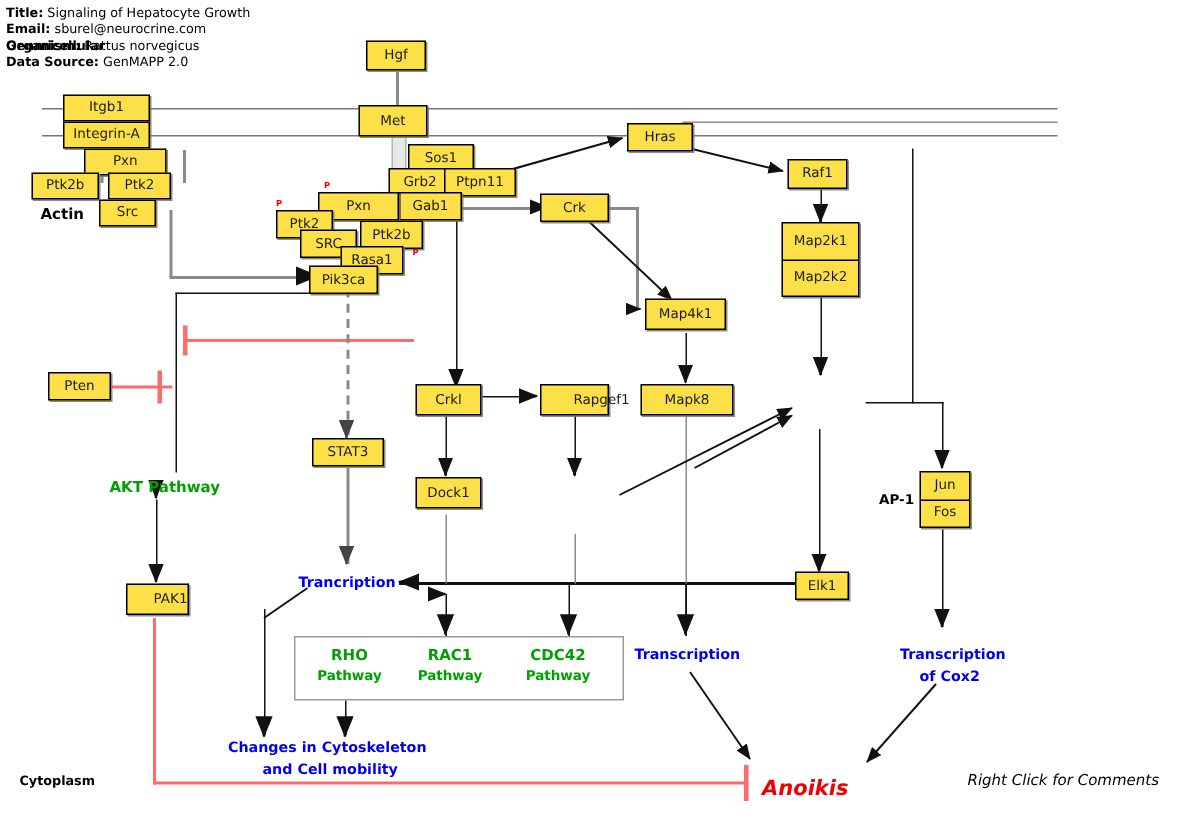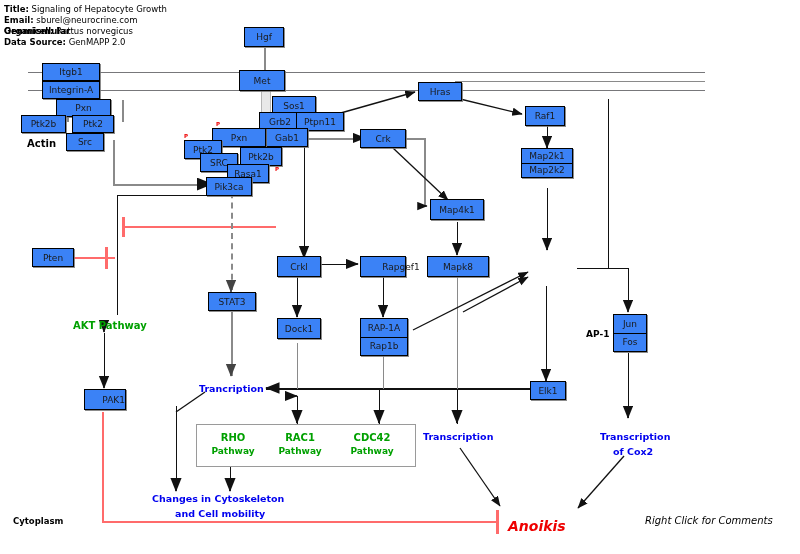--- a/index.html
+++ b/index.html
@@ -10,21 +10,21 @@
   .hdr{position:absolute;left:4px;font-size:8.5px;color:#000;white-space:nowrap;line-height:1;}
   .hdr .k{font-weight:bold;}
   .hdr .v{font-weight:normal;}
   #hdr-title{top:5px;}
   #hdr-email{top:16px;}
   #hdr-org{top:27px;}
   #hdr-src{top:38px;}
   #hdr-overlay{position:absolute;left:4px;top:27px;font-size:8.5px;font-weight:bold;color:#000;white-space:nowrap;line-height:1;}
 
   
-  .gbox{position:absolute;box-sizing:border-box;background:#3b82f6;
+  .gbox{position:absolute;box-sizing:border-box;background:#fde047;
         border:1px solid #000000;
         box-shadow:1px 1px 0 rgba(120,120,120,.85);
         font-size:9px;color:#1a1a1a;text-align:center;
         display:flex;align-items:center;justify-content:center;
         font-family:"DejaVu Sans",sans-serif;}
   .gbox.stack{flex-direction:column;justify-content:stretch;padding:0;}
   .gbox.stack > span{flex:1;display:flex;align-items:center;justify-content:center;width:100%;}
   .gbox.stack > span + span{border-top:1px solid #000;text-align:right;}
 
   
@@ -294,32 +294,28 @@
   </div>
   <div class="gbox" style="left:277px;top:256px;width:44px;height:21px;">
     <span>Crkl</span>
   </div>
   <div class="gbox" style="left:277px;top:318px;width:44px;height:21px;">
     <span>Dock1</span>
   </div>
   <div class="gbox" style="left:360px;top:256px;width:46px;height:21px;padding-left:36px;">
     <span>Rapgef1</span>
   </div>
-  <div class="gbox stack" style="left:360px;top:318px;width:48px;height:38px;">
-    <span>RAP-1A</span>
-    <span>Rap1b</span>
-  </div>
 
   <div class="gbox" style="left:418px;top:82px;width:44px;height:19px;">
     <span>Hras</span>
   </div>
   <div class="gbox" style="left:525px;top:106px;width:40px;height:20px;">
     <span>Raf1</span>
   </div>
-  <div class="gbox stack" style="left:521px;top:148px;width:52px;height:30px;">
+  <div class="gbox stack" style="left:521px;top:148px;width:52px;height:50px;">
     <span>Map2k1</span>
     <span>Map2k2</span>
   </div>
   <div class="gbox" style="left:430px;top:199px;width:54px;height:21px;">
     <span>Map4k1</span>
   </div>
   <div class="gbox" style="left:427px;top:256px;width:62px;height:21px;">
     <span>Mapk8</span>
   </div>
   <div class="gbox" style="left:530px;top:381px;width:36px;height:19px;">

